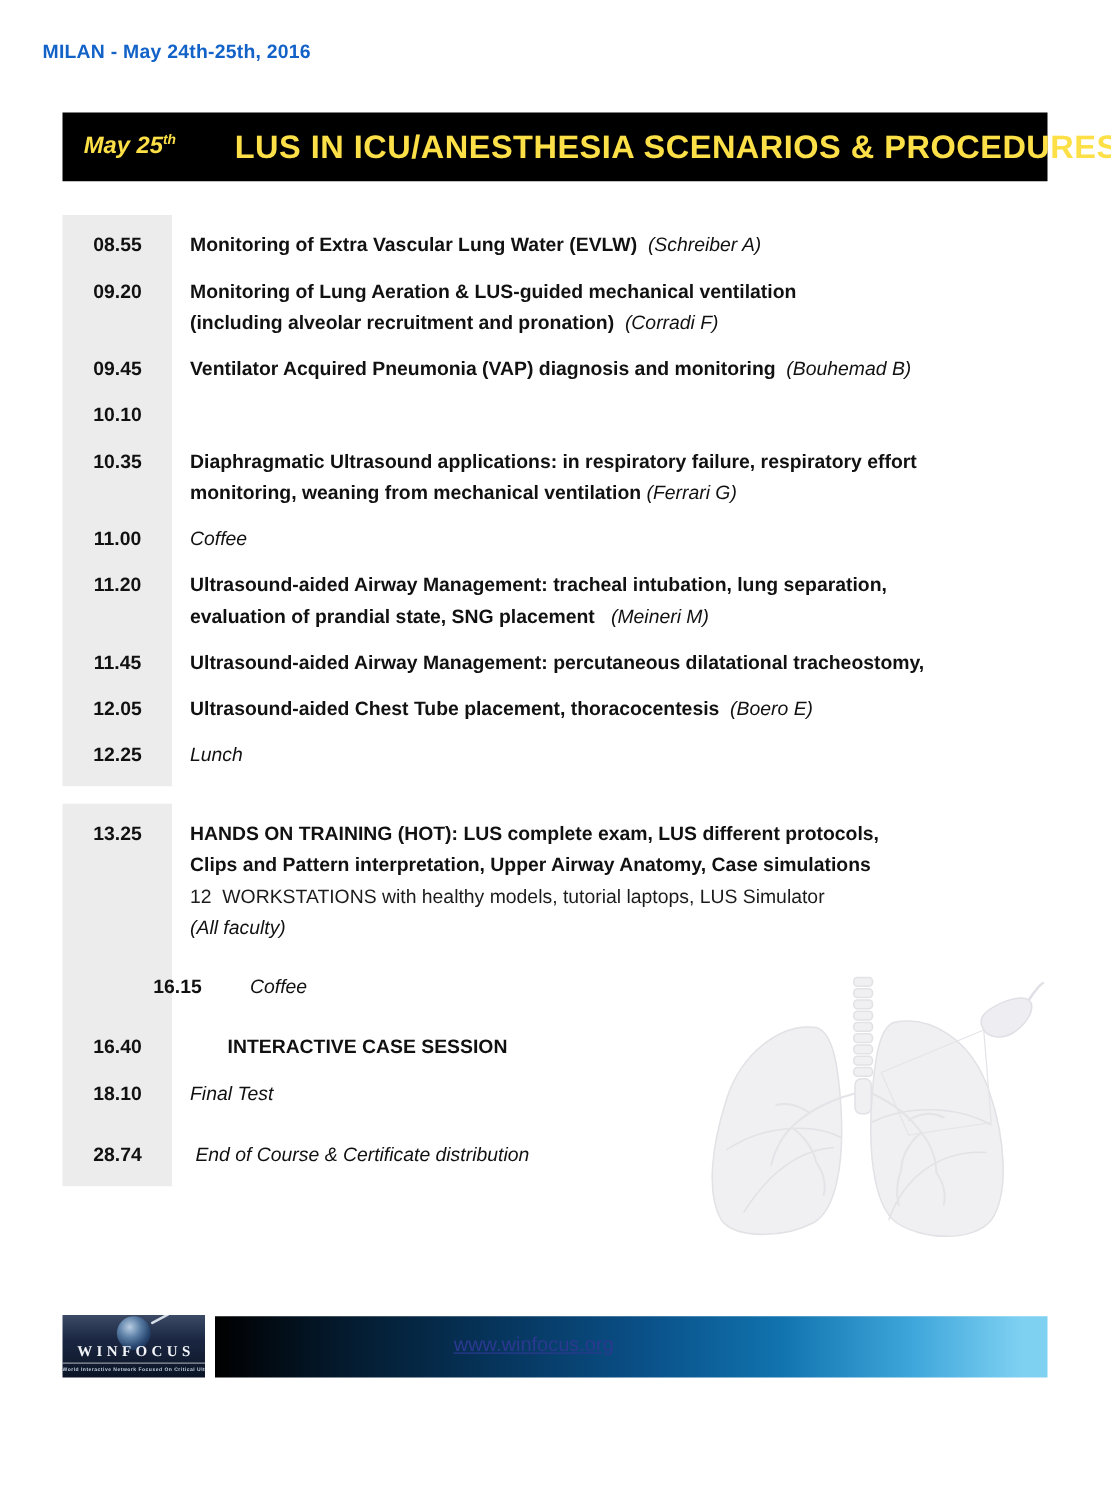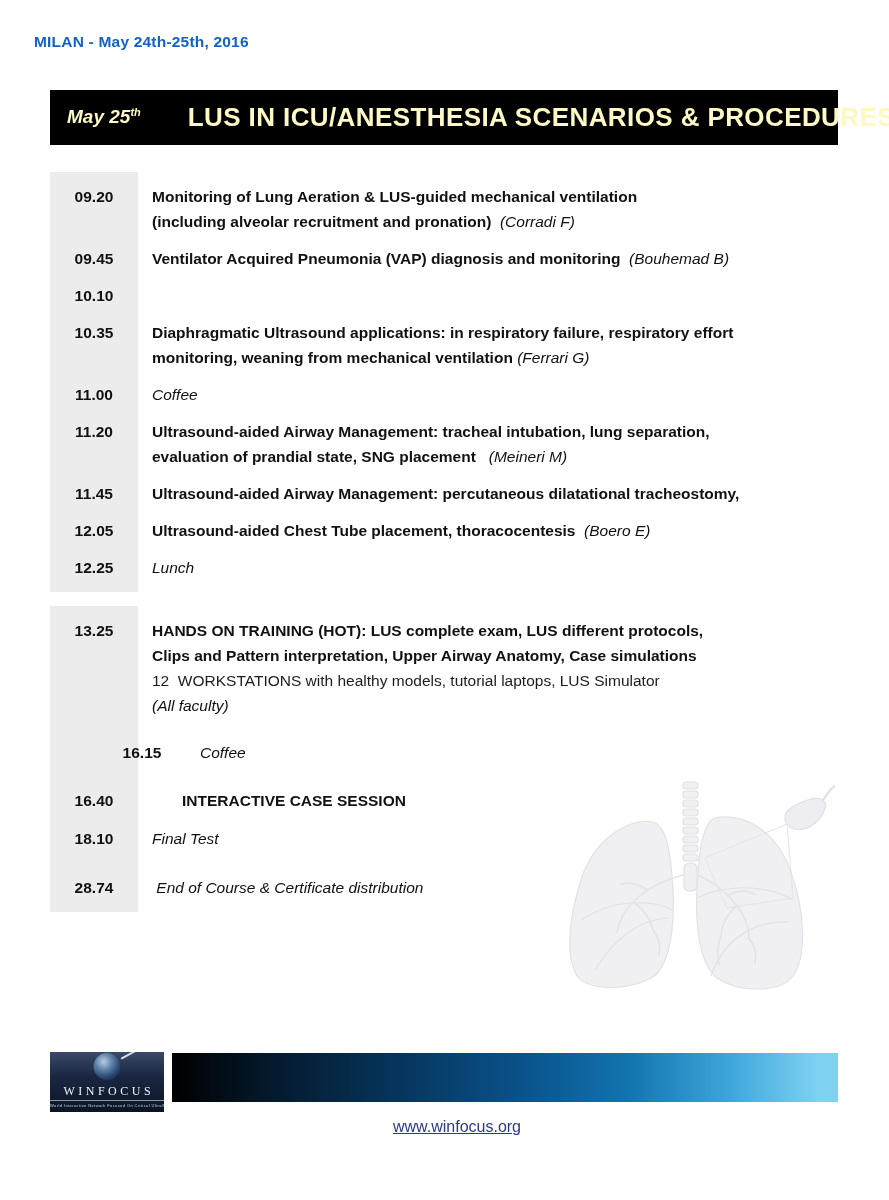--- a/index.html
+++ b/index.html
@@ -20,21 +20,21 @@
   
   .header-date{
     position:absolute;left:34px;top:33px;
     font-size:15.5px;font-weight:700;color:var(--accent-blue);
     letter-spacing:.2px;
   }
 
   
   .banner{
     position:absolute;left:50px;top:90px;width:788px;height:55px;
-    background:var(--banner-bg);color:#fef9c3;
+    background:var(--banner-bg);color:#fde047;
     display:flex;align-items:center;padding-left:17px;
   }
   .banner-date{
     font-size:19px;font-weight:700;font-style:italic;flex:none;
   }
   .banner-date sup{font-size:11px;vertical-align:super;}
   .banner-title{
     font-size:26px;font-weight:700;letter-spacing:.4px;
     margin-left:47px;white-space:nowrap;
   }
@@ -66,23 +66,24 @@
   .section[data-idx="1"] .row:nth-child(4){margin-bottom:24px;}
 
   
   .watermark{
     position:absolute;left:555px;top:780px;width:285px;height:215px;
     z-index:1;pointer-events:none;
   }
 
   
   .logo-box{
-    position:absolute;left:50px;top:1052px;width:114px;height:60px;
+    position:absolute;left:50px;top:1052px;width:114px;height:50px;
     background:linear-gradient(180deg,#3c4a66 0%,#1b2742 40%,#0a1426 100%);
     overflow:hidden;
+    font-weight:bold;
   }
   .globe{
     position:absolute;top:1px;left:50%;transform:translateX(-50%);
     width:27px;height:27px;border-radius:50%;
     background:radial-gradient(circle at 38% 32%,#b8cde2 0%,#5c7fa6 35%,#27456e 65%,#101f3a 95%);
   }
   .swoosh{
     position:absolute;top:2px;right:28px;width:16px;height:2px;
     background:#e8eef5;transform:rotate(-28deg);border-radius:2px;opacity:.9;
   }
@@ -95,21 +96,21 @@
     position:absolute;bottom:4px;width:100%;text-align:center;
     color:#c8d2e2;font-size:4px;letter-spacing:.4px;
     border-top:1px solid rgba(255,255,255,.55);padding-top:2px;
     white-space:nowrap;overflow:hidden;
   }
   .gradient-bar{
     position:absolute;left:172px;top:1053px;width:666px;height:49px;
     background:linear-gradient(90deg,#000000 0%,#04182a 14%,#06355c 34%,#0a5189 52%,#1173ae 68%,#3fa7db 84%,#7fd1f2 97%);
   }
   .site-link-wrap{
-    position:absolute;left:0;top:1118px;width:854px;text-align:center;margin-left:30px;
+    position:absolute;left:0;top:1068px;width:854px;text-align:center;
   }
   .site-link{
     font-size:16px;color:var(--link-blue);text-decoration:underline;cursor:pointer;
   }
 </style>
 </head>
 <body>
 
 <div class="header-date">MILAN - May 24th-25th, 2016</div>
 
@@ -152,20 +153,24 @@
   <g>
     <path d="M236 28 C248 20 262 16 268 20 C274 25 268 38 256 46 C246 52 236 50 232 44 C228 38 230 32 236 28 Z" fill="#eeeef2" stroke="#dfdfe5" stroke-width="1.2"></path>
     <path d="M268 20 C272 14 276 8 280 6" fill="none" stroke="#dfdfe5" stroke-width="2"></path>
     <polygon points="232,44 150,78 172,128 238,118" fill="none" stroke="#e4e4e9" stroke-width="1"></polygon>
   </g>
 </svg>
 
 <div class="schedule">
     <div class="section" data-idx="0">
       <div class="row">
+        <div class="time">08.55</div>
+        <div class="content"><div class="line"><span class="seg-b">Monitoring of Extra Vascular Lung Water (EVLW)</span><span class="seg-i">  (Schreiber A)</span></div></div>
+      </div>
+      <div class="row">
         <div class="time">09.20</div>
         <div class="content"><div class="line"><span class="seg-b">Monitoring of Lung Aeration &amp; LUS-guided mechanical ventilation</span></div><div class="line"><span class="seg-b">(including alveolar recruitment and pronation)</span><span class="seg-i">  (Corradi F)</span></div></div>
       </div>
       <div class="row">
         <div class="time">09.45</div>
         <div class="content"><div class="line"><span class="seg-b">Ventilator Acquired Pneumonia (VAP) diagnosis and monitoring</span><span class="seg-i">  (Bouhemad B)</span></div></div>
       </div>
       <div class="row">
         <div class="time">10.10</div>
       </div>

